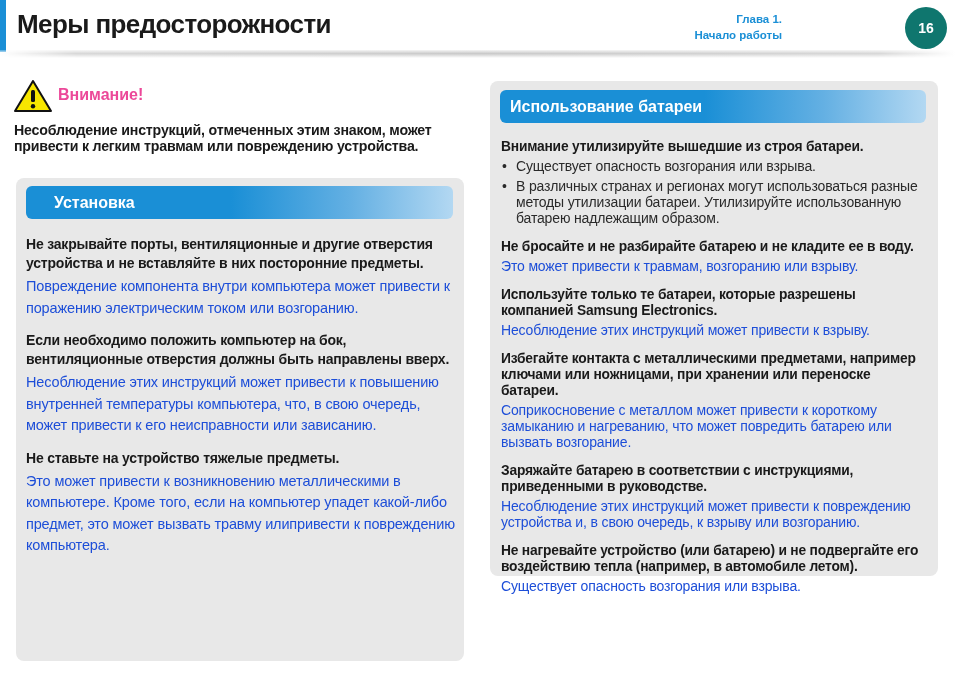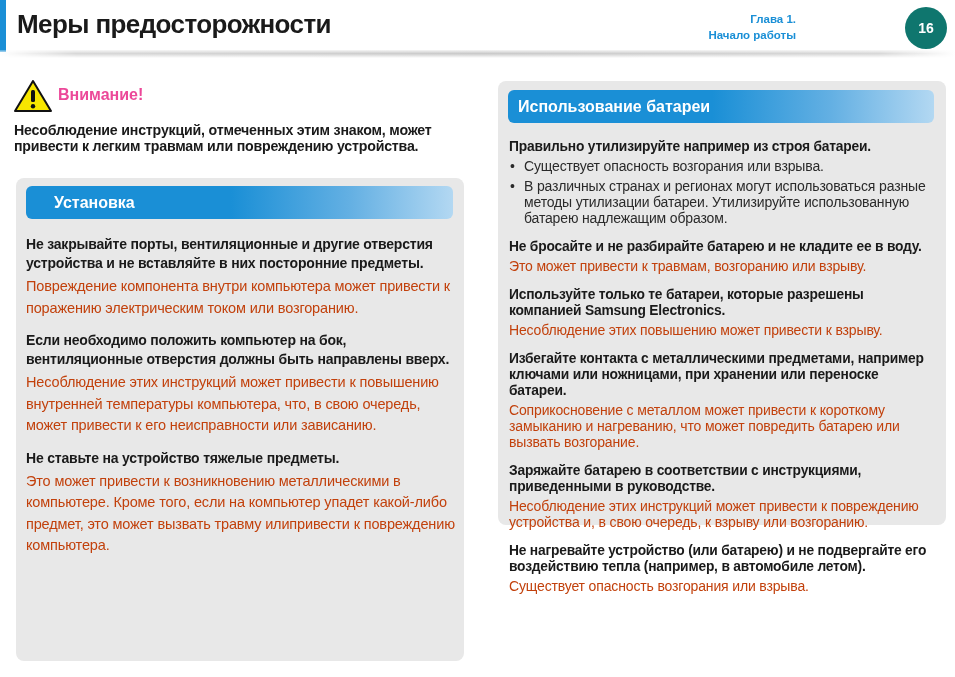--- a/index.html
+++ b/index.html
@@ -6,46 +6,46 @@
     html, body { width: 955px; height: 677px; background: #ffffff; overflow: hidden; }
     body { font-family: "DejaVu Sans", "Liberation Sans", sans-serif; color: #1a1a1a; position: relative; }
 
     .header { position: absolute; left: 0; top: 0; width: 842px; height: 56px; }
     .header-accent { position: absolute; left: 0; top: 0; width: 6px; height: 52px; background: #1a8fd6; }
     .page-title { position: absolute; left: 17px; top: 9px; font-size: 26px; font-weight: bold; color: #1a1a1a; letter-spacing: -0.6px; font-family: "Liberation Sans", sans-serif; }
     .header-shadow { position: absolute; left: 0; top: 50px; width: 955px; height: 8px;
       background: linear-gradient(to right, #ffffff 0%, #d7d7d7 8%, #c9c9c9 50%, #d7d7d7 92%, #ffffff 100%);
       -webkit-mask: linear-gradient(to bottom, rgba(0,0,0,0.2), rgba(0,0,0,1) 45%, rgba(0,0,0,0));
       mask: linear-gradient(to bottom, rgba(0,0,0,0.2), rgba(0,0,0,1) 45%, rgba(0,0,0,0)); }
-    .chapter { position: absolute; right: 46px; top: 11px; text-align: right; color: #1a8fd6; font-size: 11.5px; font-weight: bold; line-height: 16px; font-family: "Liberation Sans", sans-serif; }
+    .chapter { position: absolute; right: 60px; top: 11px; text-align: right; color: #1a8fd6; font-size: 11.5px; font-weight: bold; line-height: 16px; font-family: "Liberation Sans", sans-serif; }
     .page-num { position: absolute; left: 905px; top: 7px; width: 42px; height: 42px; border-radius: 50%; background: #0f766e; color: #fff; font-size: 14px; font-weight: bold; display: flex; align-items: center; justify-content: center; font-family: "Liberation Sans", sans-serif; }
 
     .warning { position: absolute; left: 14px; top: 80px; width: 450px; }
     .warning-head { display: flex; align-items: center; height: 32px; }
     .warning-icon { width: 38px; height: 32px; margin-right: 6px; }
     .warning-label { color: #ec4899; font-size: 16px; font-weight: bold; font-family: "Liberation Sans", sans-serif; margin-top: -2px; }
     .warning-text { margin-top: 10px; font-size: 14.2px; font-weight: bold; line-height: 16px; letter-spacing: -0.2px; font-family: "Liberation Sans", sans-serif; }
 
     .panel { position: absolute; background: #e8e8e8; border-radius: 8px; }
     .panel-left { left: 16px; top: 178px; width: 448px; height: 483px; }
-    .panel-right { left: 490px; top: 81px; width: 448px; height: 444px; margin-left: 8px; }
+    .panel-right { left: 490px; top: 81px; width: 448px; height: 495px; }
 
     .section-bar { position: absolute; height: 33px; border-radius: 6px;
       background: linear-gradient(to right, #1a8fd6 0%, #1a8fd6 48%, #64b0e3 76%, #b3d8f2 100%);
       color: #ffffff; font-size: 16px; font-weight: bold; font-family: "Liberation Sans", sans-serif;
       padding-left: 10px; display: flex; align-items: center; }
     .panel-left .section-bar { left: 10px; top: 8px; width: 427px; padding-left: 28px; }
     .panel-right .section-bar { left: 10px; top: 9px; width: 426px; }
 
     .content { position: absolute; font-family: "Liberation Sans", sans-serif; }
     .panel-left .content { left: 10px; top: 57px; width: 432px; }
     .panel-right .content { left: 11px; top: 58px; width: 430px; }
 
     .item-title { font-size: 14px; font-weight: bold; line-height: 19px; letter-spacing: -0.2px; }
-    .item-body { font-size: 14.5px; line-height: 20px; color: #c2410c; margin-top: 3px; letter-spacing: -0.15px; }
+    .item-body { font-size: 14.5px; line-height: 20px; color: #1d4ed8; margin-top: 3px; letter-spacing: -0.15px; }
     .panel-left .item { margin-bottom: 12px; }
     .panel-left .item-title { line-height: 19px; }
     .panel-left .item-body { line-height: 21.5px; }
 
     .panel-right .item { margin-bottom: 13px; }
     .panel-right .item-title { font-size: 13.8px; line-height: 16px; }
     .panel-right .item-body { font-size: 14px; line-height: 16px; margin-top: 3px; }
     .bullets { list-style: none; margin-top: 3px; }
     .bullets li { position: relative; padding-left: 15px; font-size: 14px; line-height: 16px; margin-bottom: 4px; color: #2a2a2a; letter-spacing: -0.15px; }
     .bullets li .dot { position: absolute; left: 1px; top: 0; }
@@ -91,33 +91,33 @@
       <div class="item-title">Не ставьте на устройство тяжелые предметы.</div>
       <div class="item-body">Это может привести к возникновению металлическими в компьютере. Кроме того, если на компьютер упадет какой-либо предмет, это может вызвать травму илипривести к повреждению компьютера.</div>
     </div>
   </div>
 </div>
 
 <div class="panel panel-right">
   <div class="section-bar">Использование батареи</div>
   <div class="content">
     <div class="item">
-      <div class="item-title">Правильно утилизируйте например из строя батареи.</div>
+      <div class="item-title">Внимание утилизируйте вышедшие из строя батареи.</div>
       <ul class="bullets">
         <li><span class="dot">•</span><span>Существует опасность возгорания или взрыва.</span></li>
         <li><span class="dot">•</span><span>В различных странах и регионах могут использоваться разные методы утилизации батареи. Утилизируйте использованную батарею надлежащим образом.</span></li>
       </ul>
     </div>
     <div class="item">
       <div class="item-title">Не бросайте и не разбирайте батарею и не кладите ее в воду.</div>
       <div class="item-body">Это может привести к травмам, возгоранию или взрыву.</div>
     </div>
     <div class="item">
       <div class="item-title">Используйте только те батареи, которые разрешены компанией Samsung Electronics.</div>
-      <div class="item-body">Несоблюдение этих повышению может привести к взрыву.</div>
+      <div class="item-body">Несоблюдение этих инструкций может привести к взрыву.</div>
     </div>
     <div class="item">
       <div class="item-title">Избегайте контакта с металлическими предметами, например ключами или ножницами, при хранении или переноске батареи.</div>
       <div class="item-body">Соприкосновение с металлом может привести к короткому замыканию и нагреванию, что может повредить батарею или вызвать возгорание.</div>
     </div>
     <div class="item">
       <div class="item-title">Заряжайте батарею в соответствии с инструкциями, приведенными в руководстве.</div>
       <div class="item-body">Несоблюдение этих инструкций может привести к повреждению устройства и, в свою очередь, к взрыву или возгоранию.</div>
     </div>
     <div class="item">

